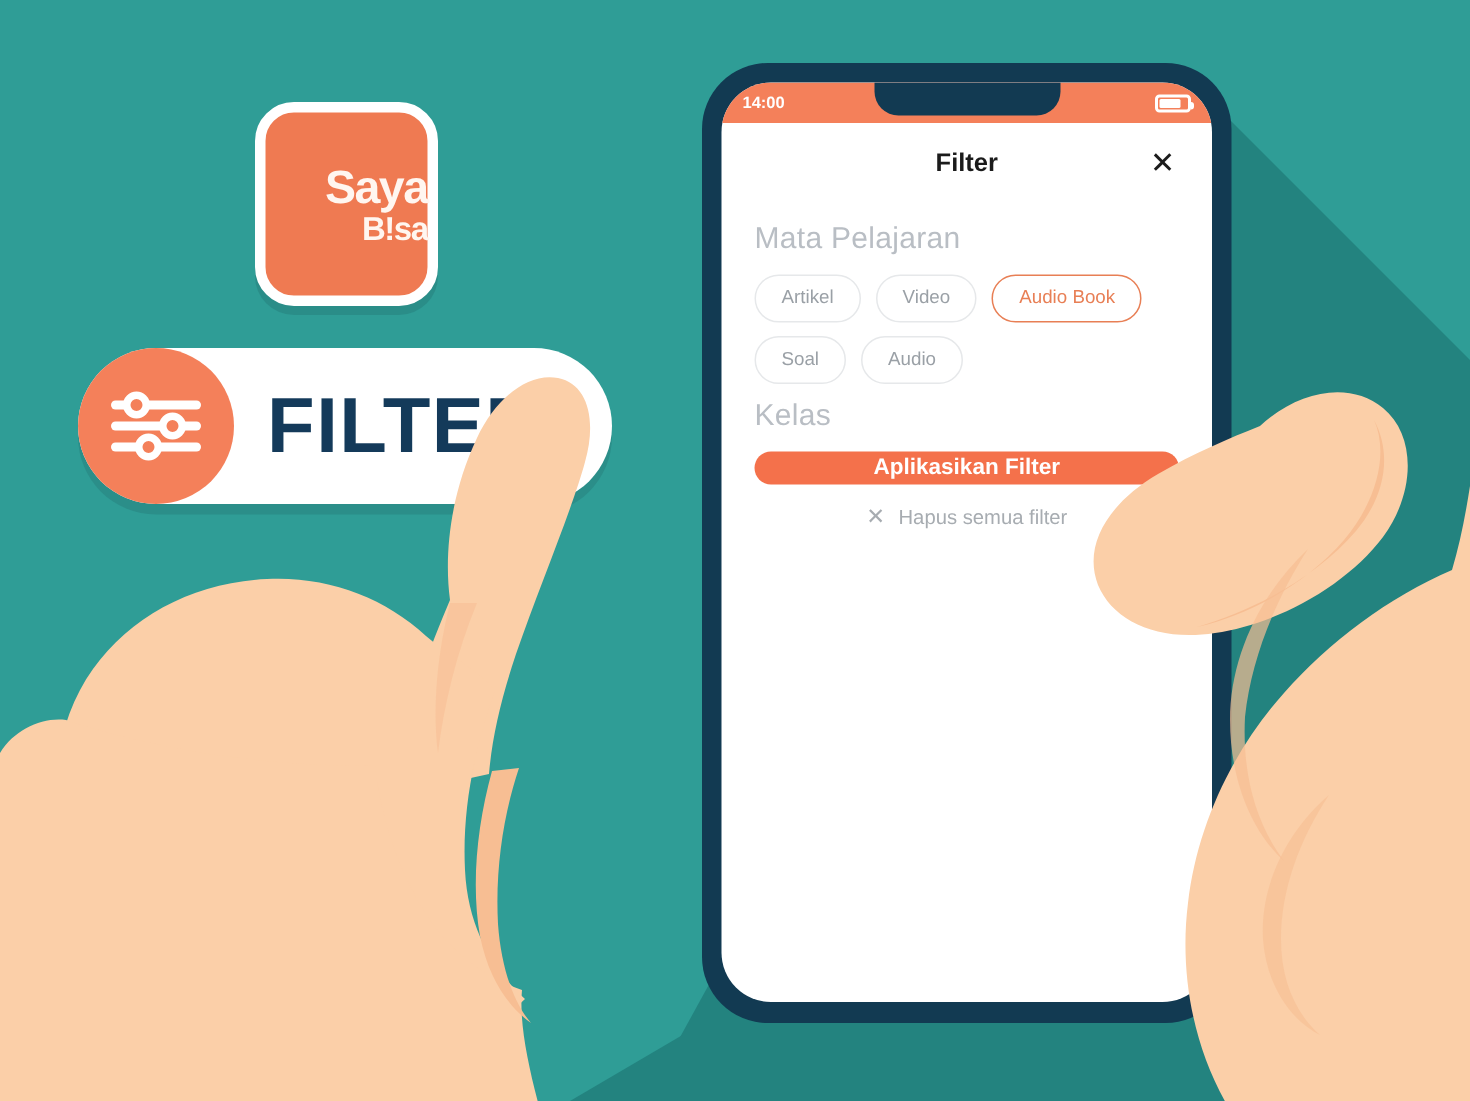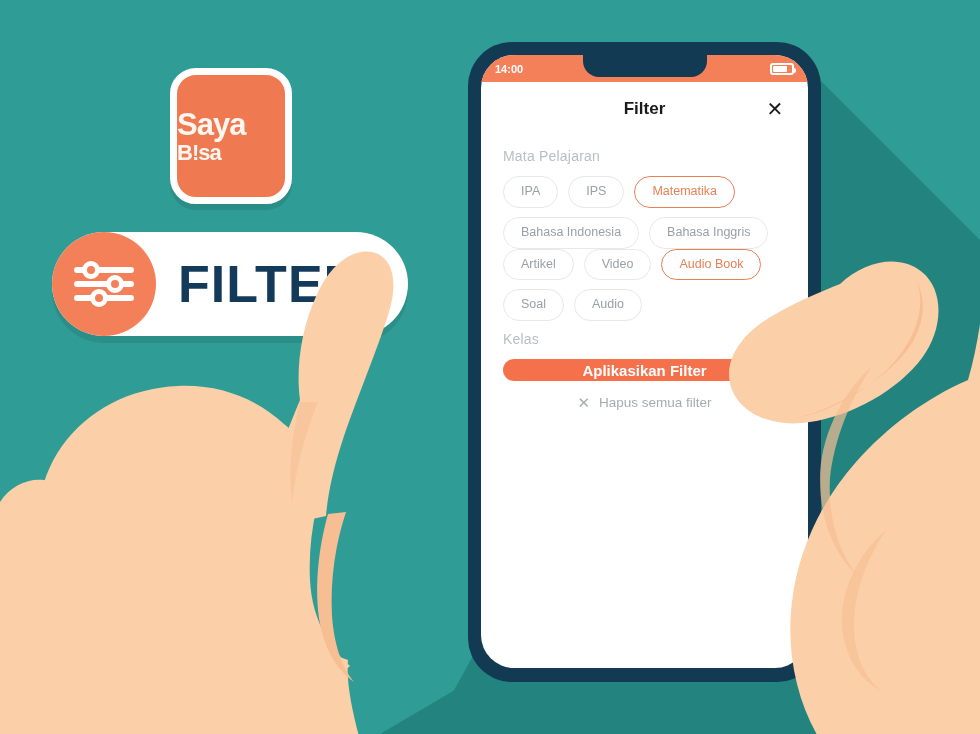--- a/index.html
+++ b/index.html
@@ -14,21 +14,21 @@
   
   .bg-base{position:absolute;inset:0;background:#2F9D96;}
   .bg-shadow{position:absolute;inset:0;}
 
   
   .logo-card{
     position:absolute;left:170px;top:68px;width:122px;height:136px;
     background:#EF7A52;border-radius:26px;
     border:7px solid #FFFFFF;
     box-shadow:0 6px 0 rgba(20,60,70,.16);
-    display:flex;flex-direction:column;align-items:flex-start;justify-content:center;
+    display:flex;flex-direction:column;align-items:flex-end;justify-content:center;
     box-sizing:border-box;
   }
   .logo-line{color:#FFF6F0;font-weight:bold;letter-spacing:-1px;line-height:1.0;}
   .logo-l1{font-size:31px;margin-bottom:2px;}
   .logo-l2{font-size:22px;}
   .logo-bang{display:inline-block;}
 
   
   .filter-pill{
     position:absolute;left:52px;top:232px;width:356px;height:104px;
@@ -80,21 +80,21 @@
     margin-top:4px;
   }
   .sheet-title{font-size:17px;font-weight:bold;color:#1B1B1B;}
   .sheet-close{
     position:absolute;right:0;top:50%;transform:translateY(-50%);
     width:22px;height:22px;display:flex;align-items:center;justify-content:center;
     color:#1B1B1B;font-size:20px;line-height:1;cursor:pointer;
   }
 
   .sec-title{
-    font-size:14px;color:#B9BEC4;margin:16px 0 12px 0;letter-spacing:.2px;
+    font-size:20px;color:#B9BEC4;margin:16px 0 12px 0;letter-spacing:.2px;
   }
   .sec-title.s2{margin-top:26px;}
   .sec-title.s3{margin-top:10px;}
 
   .chips{display:flex;flex-wrap:wrap;gap:9px 10px;}
   .chip{
     border:1px solid #E6E8EA;border-radius:22px;
     padding:8px 17px;font-size:12.5px;color:#9AA0A6;background:#FFFFFF;
     white-space:nowrap;cursor:pointer;line-height:1.1;
   }
@@ -160,27 +160,20 @@
       </div>
 
       <div class="sheet">
 
         <div class="sheet-head">
           <div class="sheet-title">Filter</div>
           <div class="sheet-close">✕</div>
         </div>
 
         <div class="sec-title">Mata Pelajaran</div>
-        <div class="chips">
-          <div class="chip">IPA</div>
-          <div class="chip">IPS</div>
-          <div class="chip active">Matematika</div>
-          <div class="chip">Bahasa Indonesia</div>
-          <div class="chip">Bahasa Inggris</div>
-        </div>
 
         <div class="chips">
           <div class="chip">Artikel</div>
           <div class="chip">Video</div>
           <div class="chip active">Audio Book</div>
           <div class="chip">Soal</div>
           <div class="chip">Audio</div>
         </div>
 
         <div class="sec-title s3">Kelas</div>

